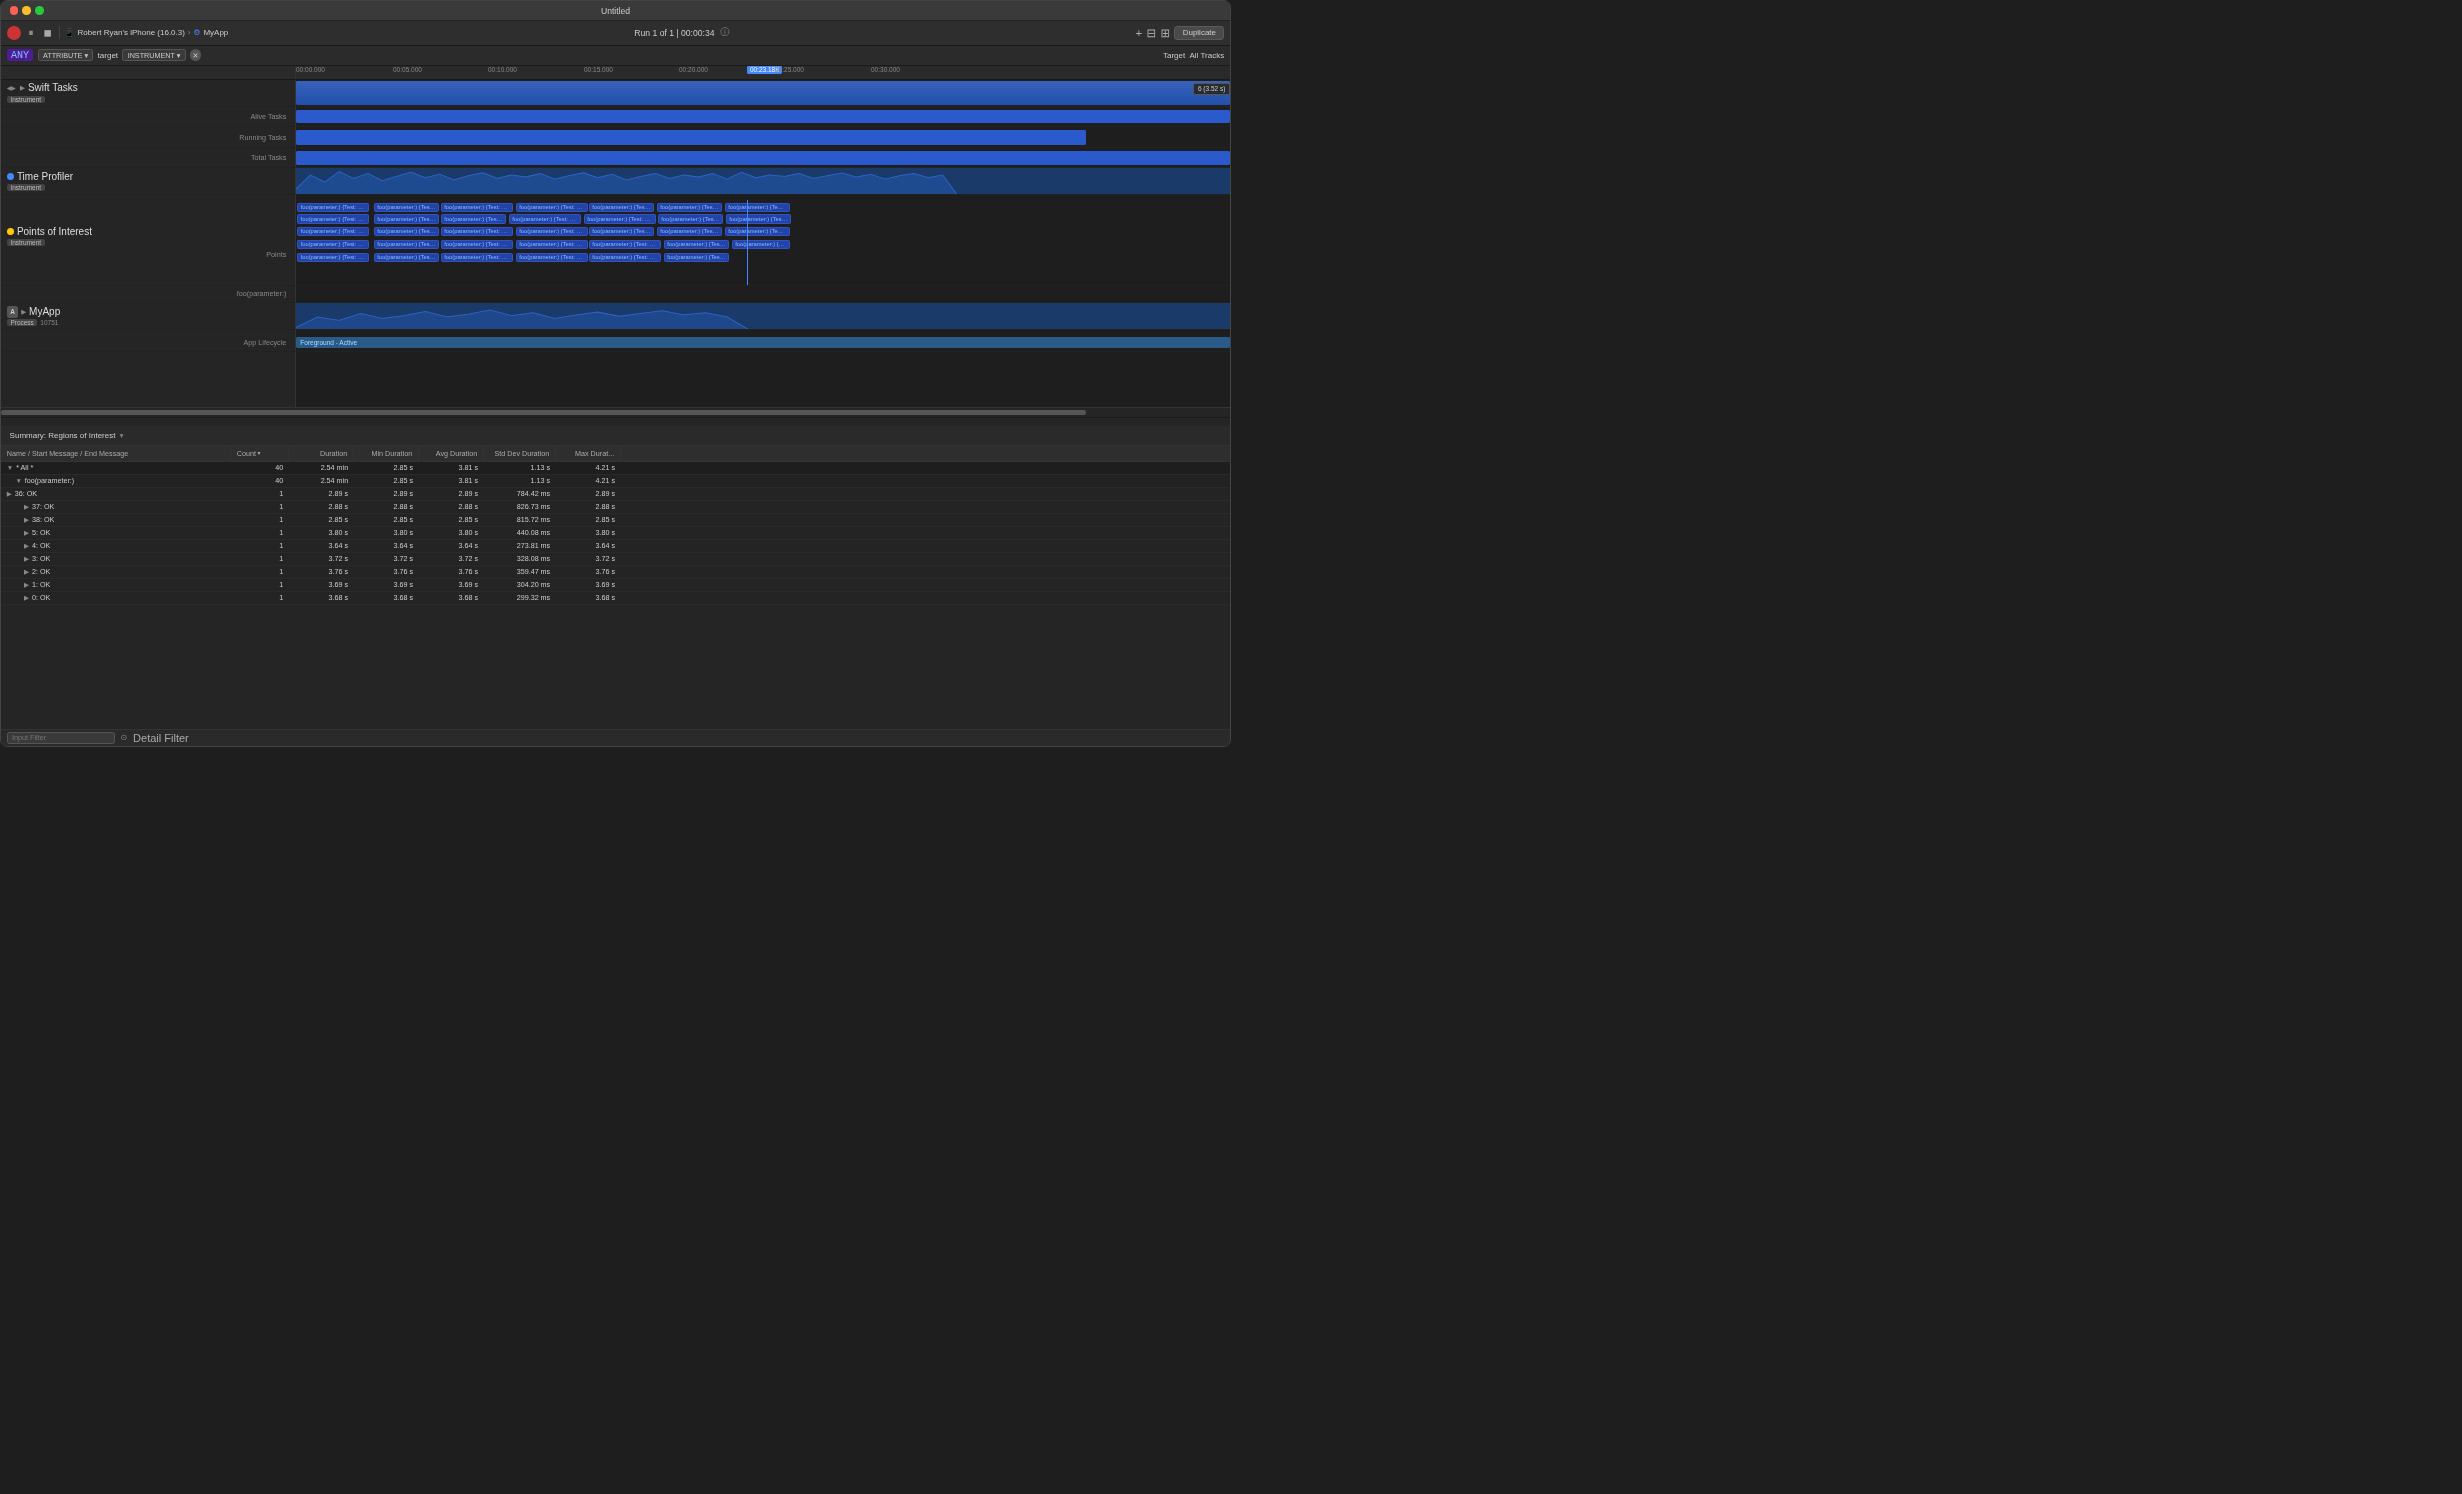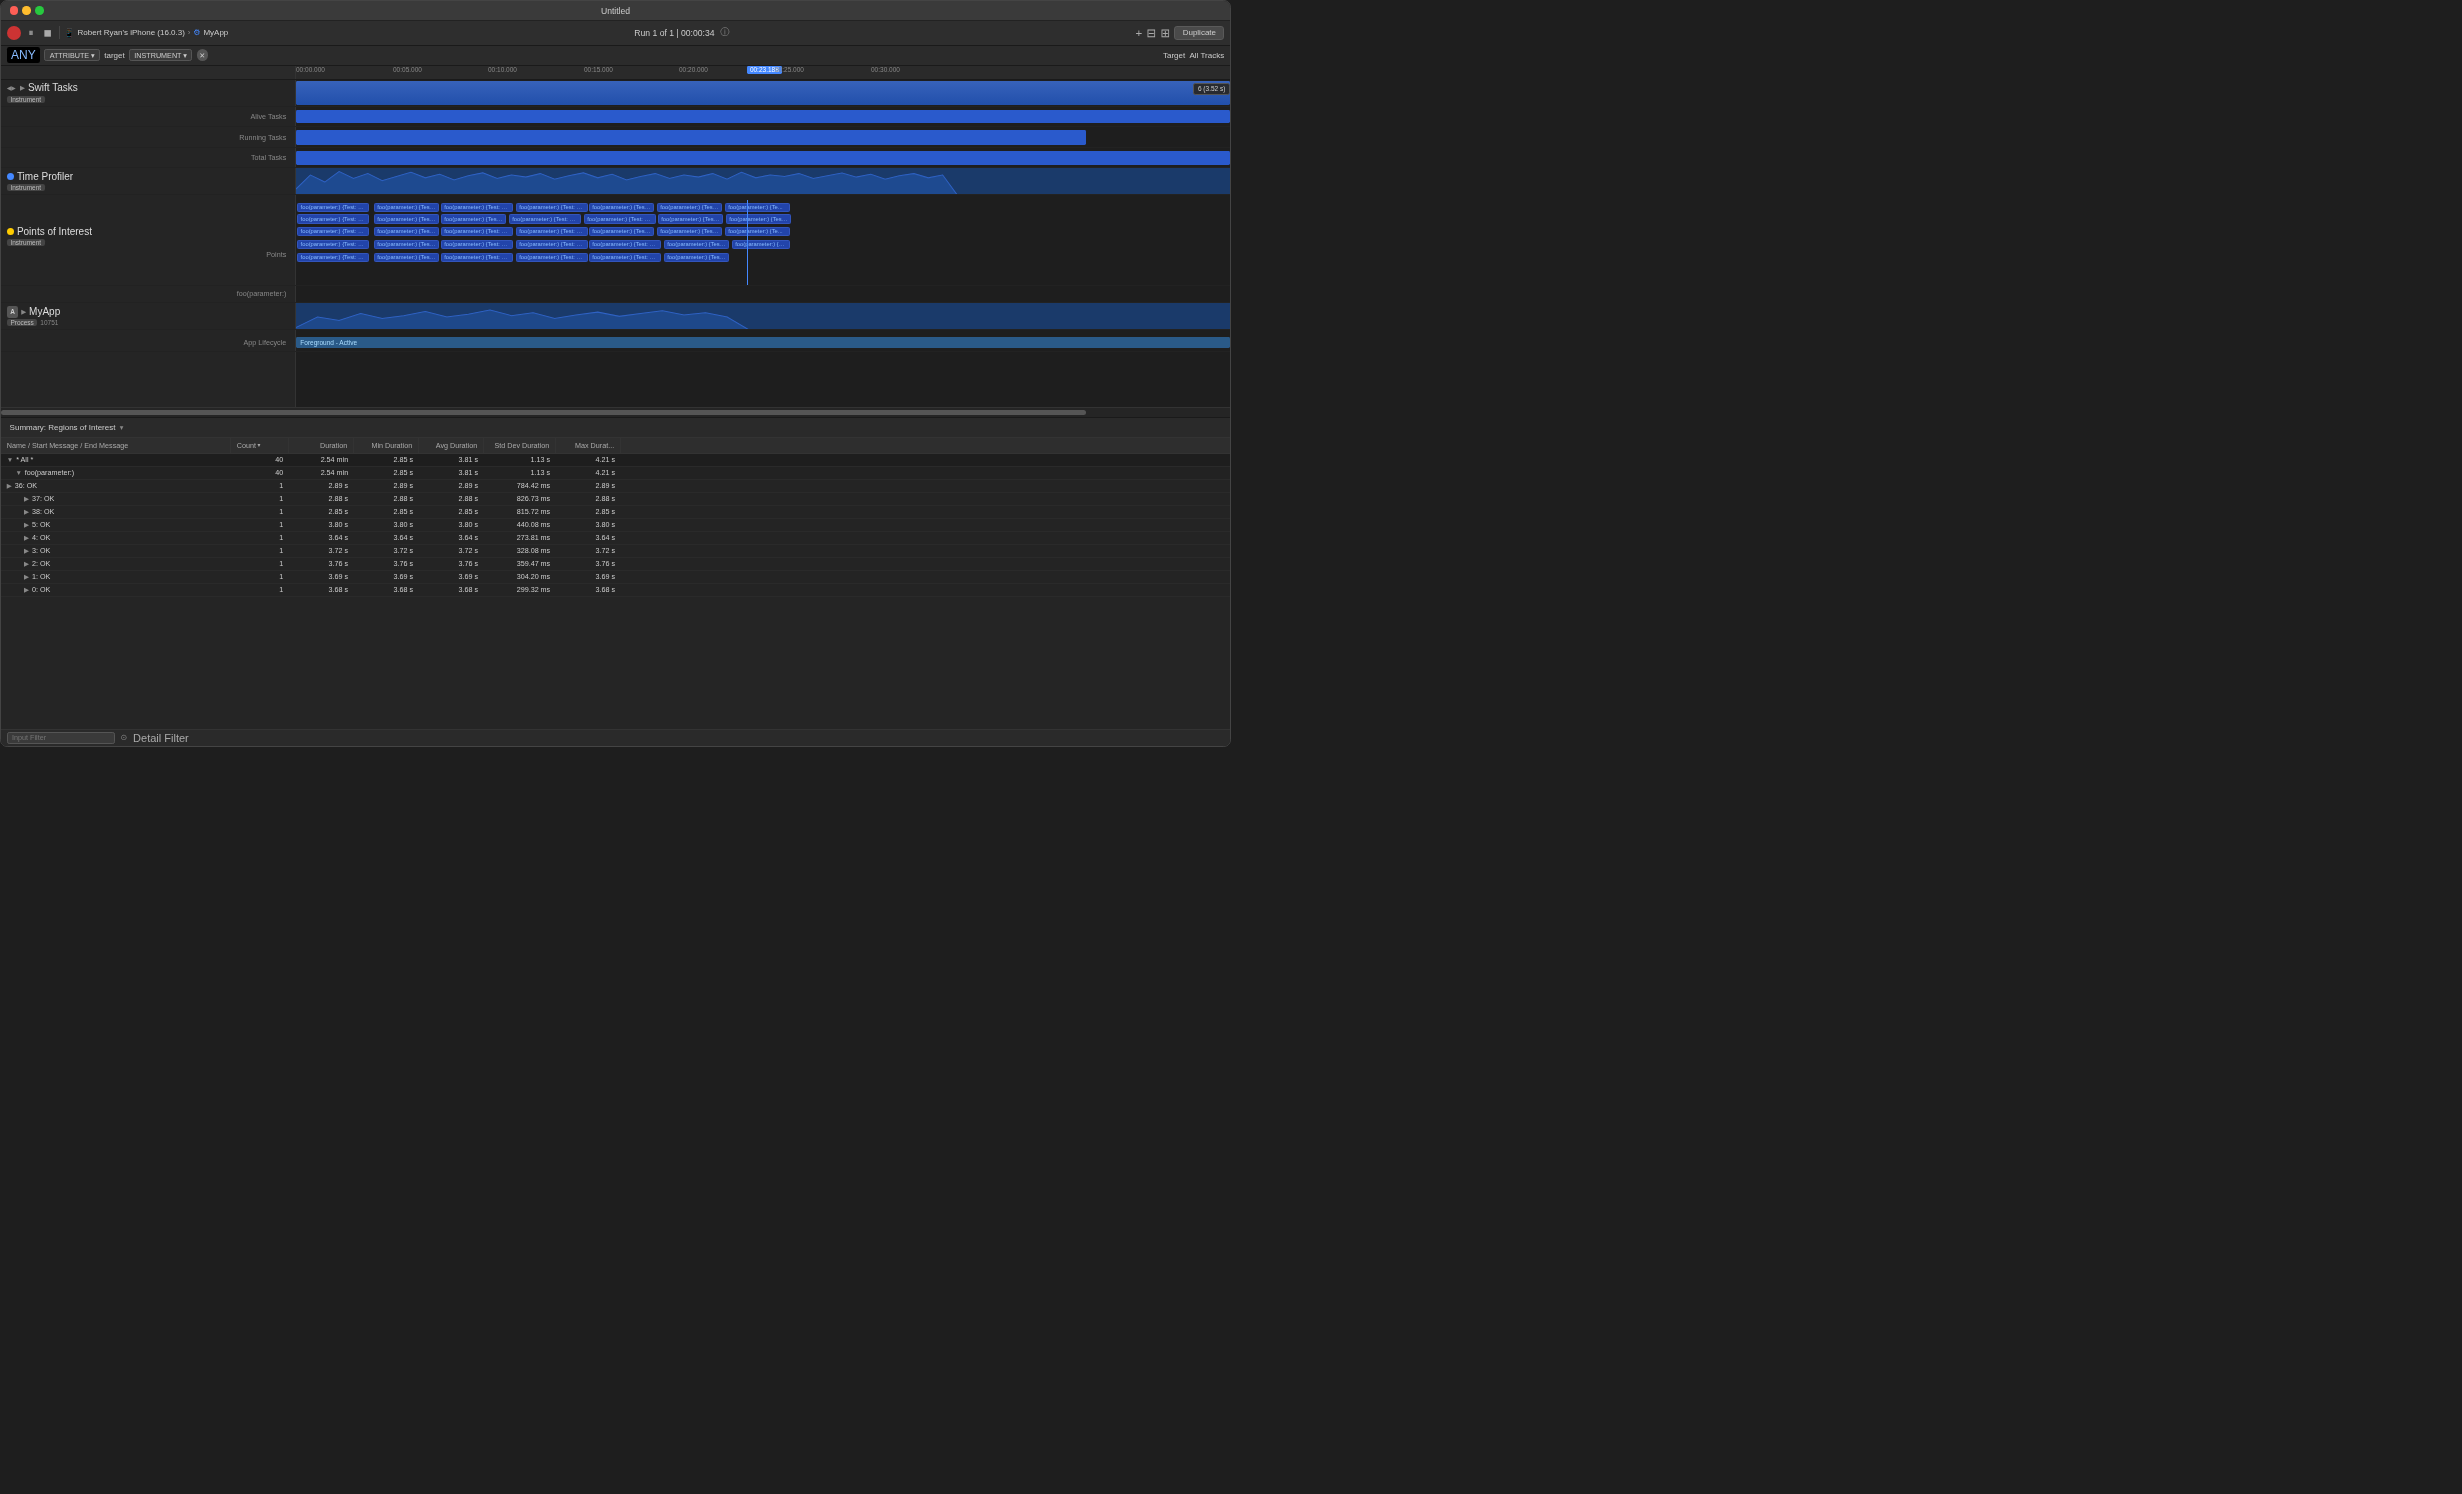--- a/index.html
+++ b/index.html
@@ -163,26 +163,27 @@
       height: 20px;
       display: flex;
       align-items: center;
       padding: 0 5.8px;
       gap: 4.3px;
       border-bottom: 0.7px solid #1a1a1a;
       flex-shrink: 0;
     }
 
     .filter-tag {
-      background: #000000;
+      background: #4c1d95;
       color: #88bbff;
       padding: 0.7px 4.3px;
       border-radius: 2.2px;
-      font-size: 12px;
-      cursor: pointer;
+      font-size: 10px;
+      cursor: pointer;
+      font-family: Liberation Mono, monospace;
     }
 
     .filter-dropdown {
       background: #3a3a3a;
       border: 0.7px solid #555;
       color: #ccc;
       padding: 0.7px 4.3px;
       border-radius: 2.2px;
       font-size: 7.2px;
       cursor: pointer;
@@ -390,20 +391,21 @@
 
     .summary-header {
       height: 20px;
       display: flex;
       align-items: center;
       padding: 0 8.6px;
       border-bottom: 0.7px solid #333;
       gap: 4.3px;
       flex-shrink: 0;
       background: #2a2a2a;
+      margin-top: 8px;
     }
 
     .summary-title {
       color: #ccc;
       font-size: 8px;
     }
 
     .summary-dropdown-icon {
       color: #888;
       font-size: 7.2px;

